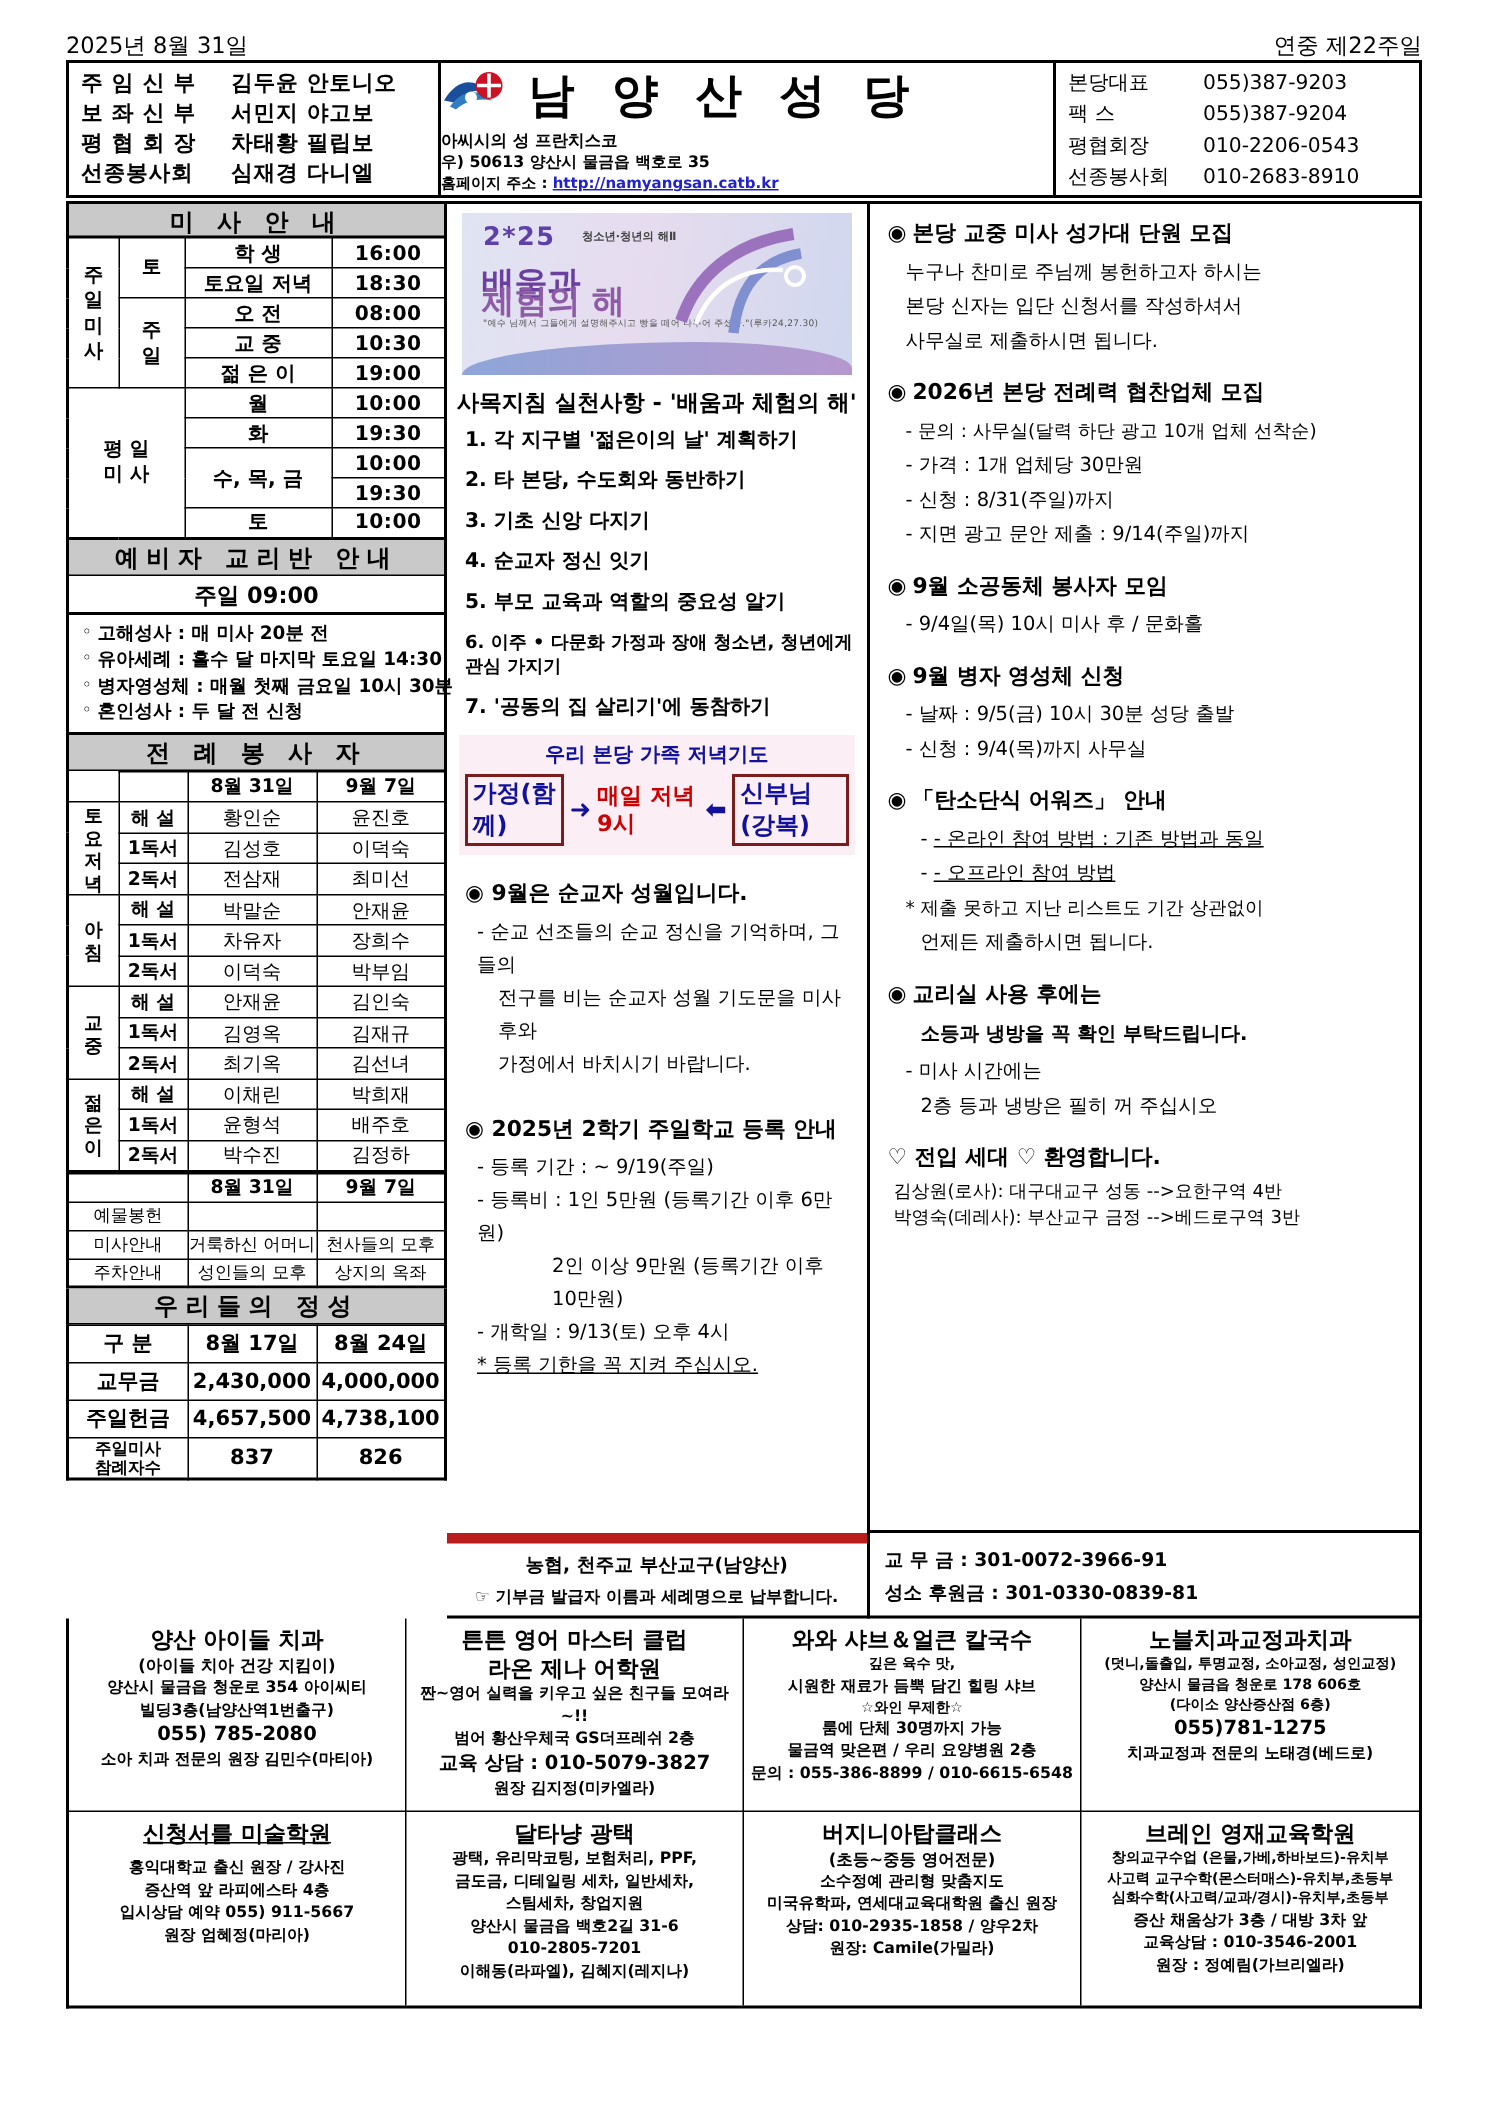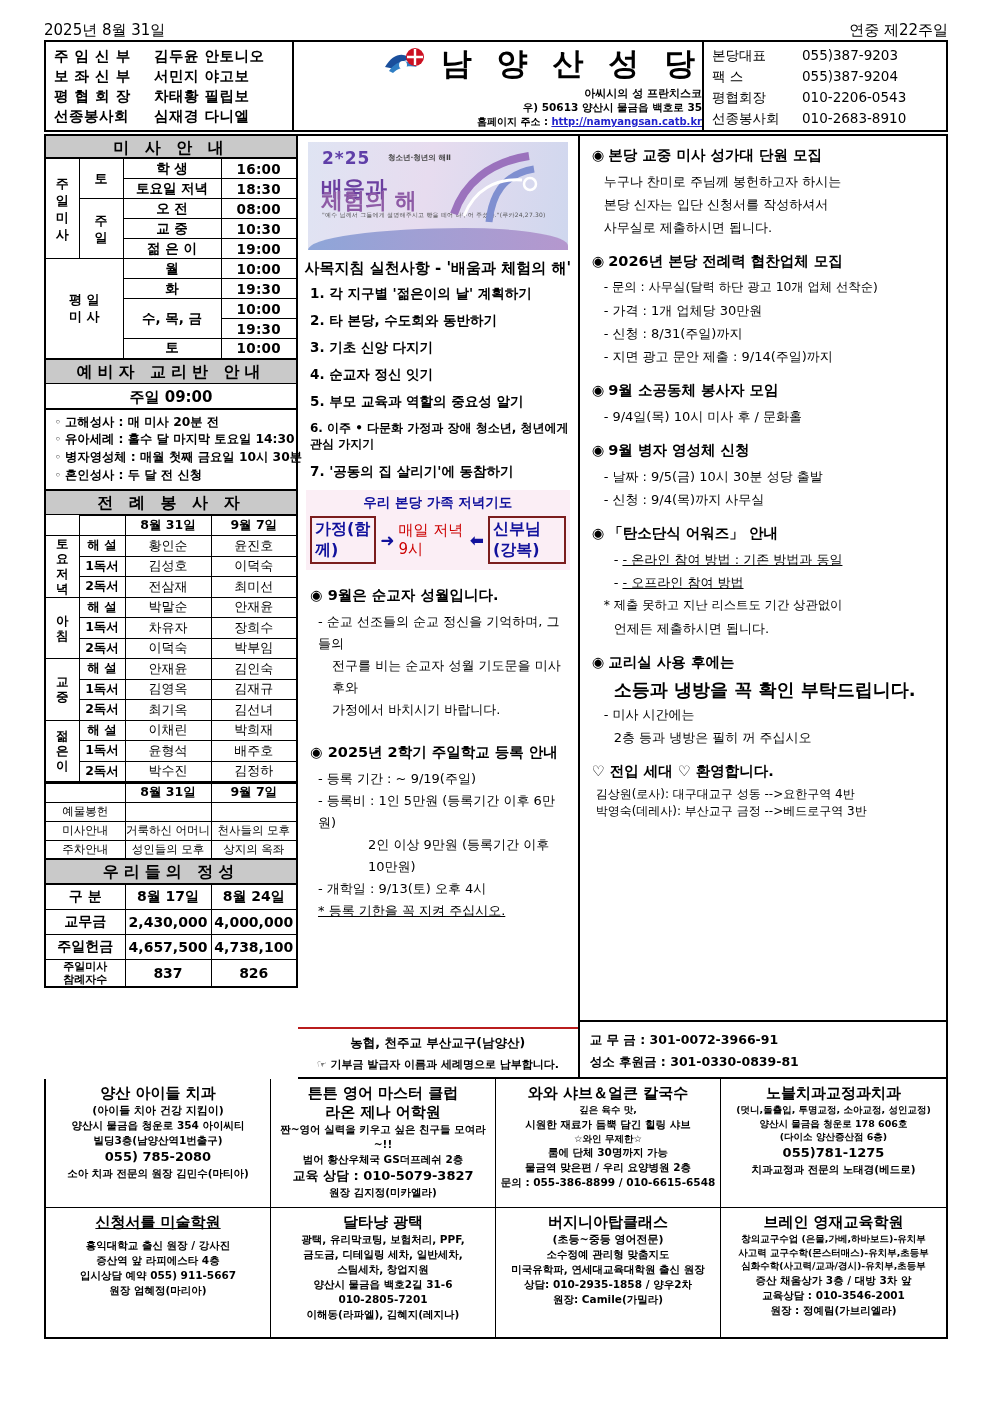--- a/index.html
+++ b/index.html
@@ -17,21 +17,21 @@
              height: 40px; padding-top: 14px; font-size: 15px; }
   .datebar span { font-weight: 400; }
 
   
   .masthead { display: flex; border: 2px solid #000; height: 92px; }
   .mh-left { width: 248px; border-right: 2px solid #000; padding: 4px 6px 2px 8px; }
   .mh-left .row { display: flex; font-size: 14.5px; font-weight: bold; line-height: 20px; letter-spacing: .5px;}
   .mh-left .r-lab { width: 92px; display: flex; justify-content: space-between; }
   .mh-left .r-val { padding-left: 8px; }
 
-  .mh-mid { flex: 1; display: flex; flex-direction: column; align-items: flex-end;
+  .mh-mid { flex: 1; display: flex; flex-direction: column; align-items: flex-start;
             justify-content: center; border-right: 2px solid #000; position: relative; }
   .logo-line { display: flex; align-items: center; gap: 10px; }
   .ch-title { font-size: 31px; font-weight: bold; letter-spacing: 7px; }
   .mh-sub1 { font-size: 11px; font-weight: bold; margin-top: 1px; }
   .mh-sub2 { font-size: 10.5px; font-weight: bold; }
   .mh-sub3 { font-size: 10px; font-weight: bold; }
   .mh-sub3 a, .mh-sub3 .url { color: #2222cc; text-decoration: underline; }
 
   .mh-right { width: 242px; padding: 3px 4px 2px 8px; }
   .mh-right .row { display: flex; font-size: 13.5px; line-height: 21px; }
@@ -83,42 +83,42 @@
   .mid-title { text-align: center; font-size: 15px; font-weight: bold; margin: 9px 0 7px; }
   .mid-list { padding: 0 6px 0 12px; }
   .mid-list li { list-style: none; font-size: 13.5px; font-weight: bold; line-height: 16px; margin-bottom: 11px; }
   .mid-list li.small { font-size: 12px; }
 
   .prayer { margin: 6px 8px 0; background: #fbeef5; padding: 4px 4px 6px; }
   .prayer .pt { text-align: center; font-size: 13.5px; font-weight: bold; color: #11119c; margin-bottom: 4px;}
   .prayer .prow { display: flex; align-items: center; justify-content: center; gap: 4px; }
   .prayer .box { border: 2px solid #7b1d1d; color: #11119c; font-weight: bold; font-size: 16px; padding: 1px 3px; }
   .prayer .arrow { color: #11119c; font-size: 17px; font-weight: bold; line-height: 1;}
-  .prayer .mid { color: #cc0000; font-weight: normal; font-size: 15px; }
+  .prayer .mid { color: #cc0000; font-weight: bold; font-size: 15px; }
 
   .blk { margin: 16px 10px 0 12px; }
   .blk h3 { font-size: 14.5px; font-weight: bold; margin-bottom: 6px; }
   .blk p { font-size: 13px; line-height: 22px; padding-left: 8px; }
   .blk p.ind { padding-left: 22px; }
   .blk p.ind2 { padding-left: 58px; }
   .u { text-decoration: underline; }
 
-  .mid-foot { position: absolute; left: 0; right: 0; bottom: 0; border-top: 2px solid #b91c1c; padding: 6px 0 5px; }
+  .mid-foot { position: absolute; left: 0; right: 0; bottom: 0; border-top: 7px solid #b91c1c; padding: 6px 0 5px; }
   .mid-foot .f1 { text-align: center; font-size: 12.5px; font-weight: bold; }
   .mid-foot .f2 { text-align: center; font-size: 11px; font-weight: bold; margin-top: 5px; }
 
   
   .r-body { flex: 1; padding: 10px 10px 0 12px; }
   .r-item { margin-bottom: 13px; }
   .r-h { font-size: 14.5px; font-weight: bold; margin-bottom: 5px; }
   .r-h .dot { margin-right: 4px; }
   .r-p { font-size: 13px; line-height: 23px; padding-left: 12px; }
   .r-p.ind { padding-left: 22px; }
   .r-sm { font-size: 12px; line-height: 17px; padding-left: 4px; }
-  .r-big { font-size: 18px; font-weight: bold; padding-left: 22px; line-height: 26px;}
+  .r-big { font-size: 13px; font-weight: bold; padding-left: 22px; line-height: 26px;}
   .r-foot { border-top: 2px solid #000; padding: 7px 0 4px 10px; }
   .r-foot div { font-size: 12.5px; font-weight: bold; line-height: 22px; }
 
   
   .ads { border: 2px solid #000; border-top: none; display: grid;
          grid-template-columns: 1fr 1fr 1fr 1fr; }
   .ad { border-right: 1px solid #000; border-bottom: 1px solid #000;
         padding: 5px 3px 4px; text-align: center; height: 129px; overflow: hidden;}
   .ad:nth-child(4n) { border-right: none; }
   .ad:nth-child(n+5) { border-bottom: none; }

